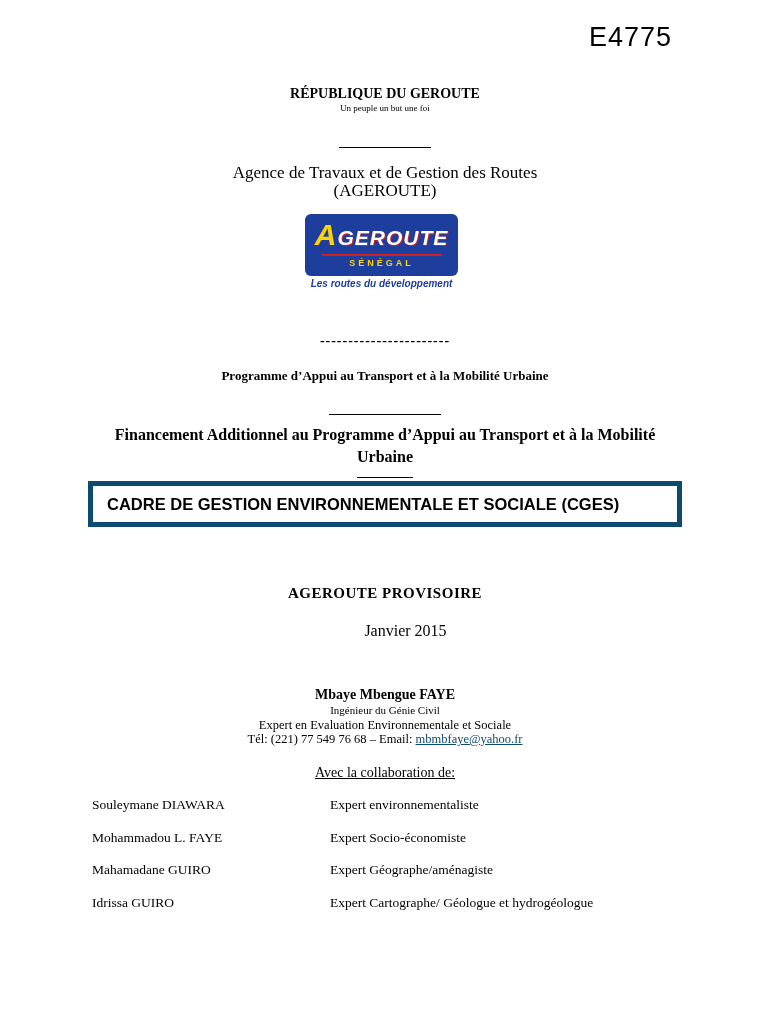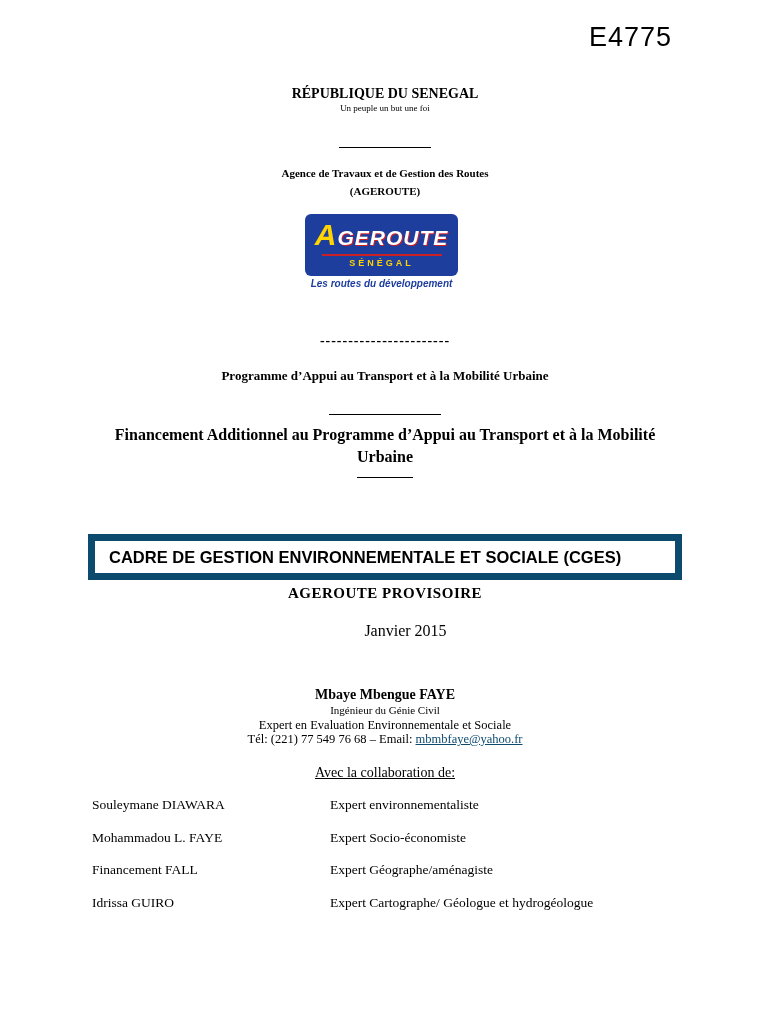--- a/index.html
+++ b/index.html
@@ -33,21 +33,21 @@
   .country { top: 86px; font-size: 14px; font-weight: bold; }
   .motto { top: 103px; font-size: 9px; }
   .sep1 {
     position: absolute;
     top: 147px;
     left: 50%;
     width: 92px;
     margin-left: -46px;
     border-bottom: 1px solid #000;
   }
-  .agency { top: 164px; font-size: 11px; font-weight: bold; line-height: 18px; }
+  .agency { top: 164px; font-size: 17px; font-weight: normal; line-height: 18px; }
 
   
   .logo-wrap {
     position: absolute;
     top: 214px;
     left: 50%;
     width: 153px;
     margin-left: -80px;
     text-align: center;
   }
@@ -119,25 +119,25 @@
     position: absolute;
     top: 477px;
     left: 50%;
     width: 56px;
     margin-left: -28px;
     border-bottom: 1px solid #000;
   }
 
   .cges-box {
     position: absolute;
-    top: 534px;
+    top: 481px;
     left: 88px;
     width: 594px;
     height: 46px;
-    border: 7px solid #0c4a6e;
+    border: 5px solid #0c4a6e;
     box-sizing: border-box;
     display: flex;
     align-items: center;
     justify-content: flex-start;
     padding-left: 14px;
   }
   .cges-box span {
     font-family: "Liberation Sans", sans-serif;
     font-weight: bold;
     font-size: 16.5px;
@@ -171,21 +171,21 @@
     line-height: 13.5px;
   }
 </style>
 </head>
 <body>
 
 <div class="page">
 
   <div class="doc-code">E4775</div>
 
-  <div class="center-block country">RÉPUBLIQUE DU SENEGAL</div>
+  <div class="center-block country">RÉPUBLIQUE DU GEROUTE</div>
   <div class="center-block motto">Un peuple un but une foi</div>
 
   <div class="sep1"></div>
 
   <div class="center-block agency">
     <div>Agence de Travaux et de Gestion des Routes</div>
     <div>(AGEROUTE)</div>
   </div>
 
   <div class="logo-wrap">
@@ -226,19 +226,19 @@
 
   <div class="center-block collab-heading">
     <span>Avec la collaboration de:</span>
   </div>
 
   <div class="collab-list">
     <div>Souleymane DIAWARA</div>
     <div>Expert environnementaliste</div>
     <div>Mohammadou L. FAYE</div>
     <div>Expert Socio-économiste</div>
-    <div>Financement FALL</div>
+    <div>Mahamadane GUIRO</div>
     <div>Expert Géographe/aménagiste</div>
     <div>Idrissa GUIRO</div>
     <div>Expert Cartographe/ Géologue et hydrogéologue</div>
   </div>
 
 </div>
 
 </body></html>

